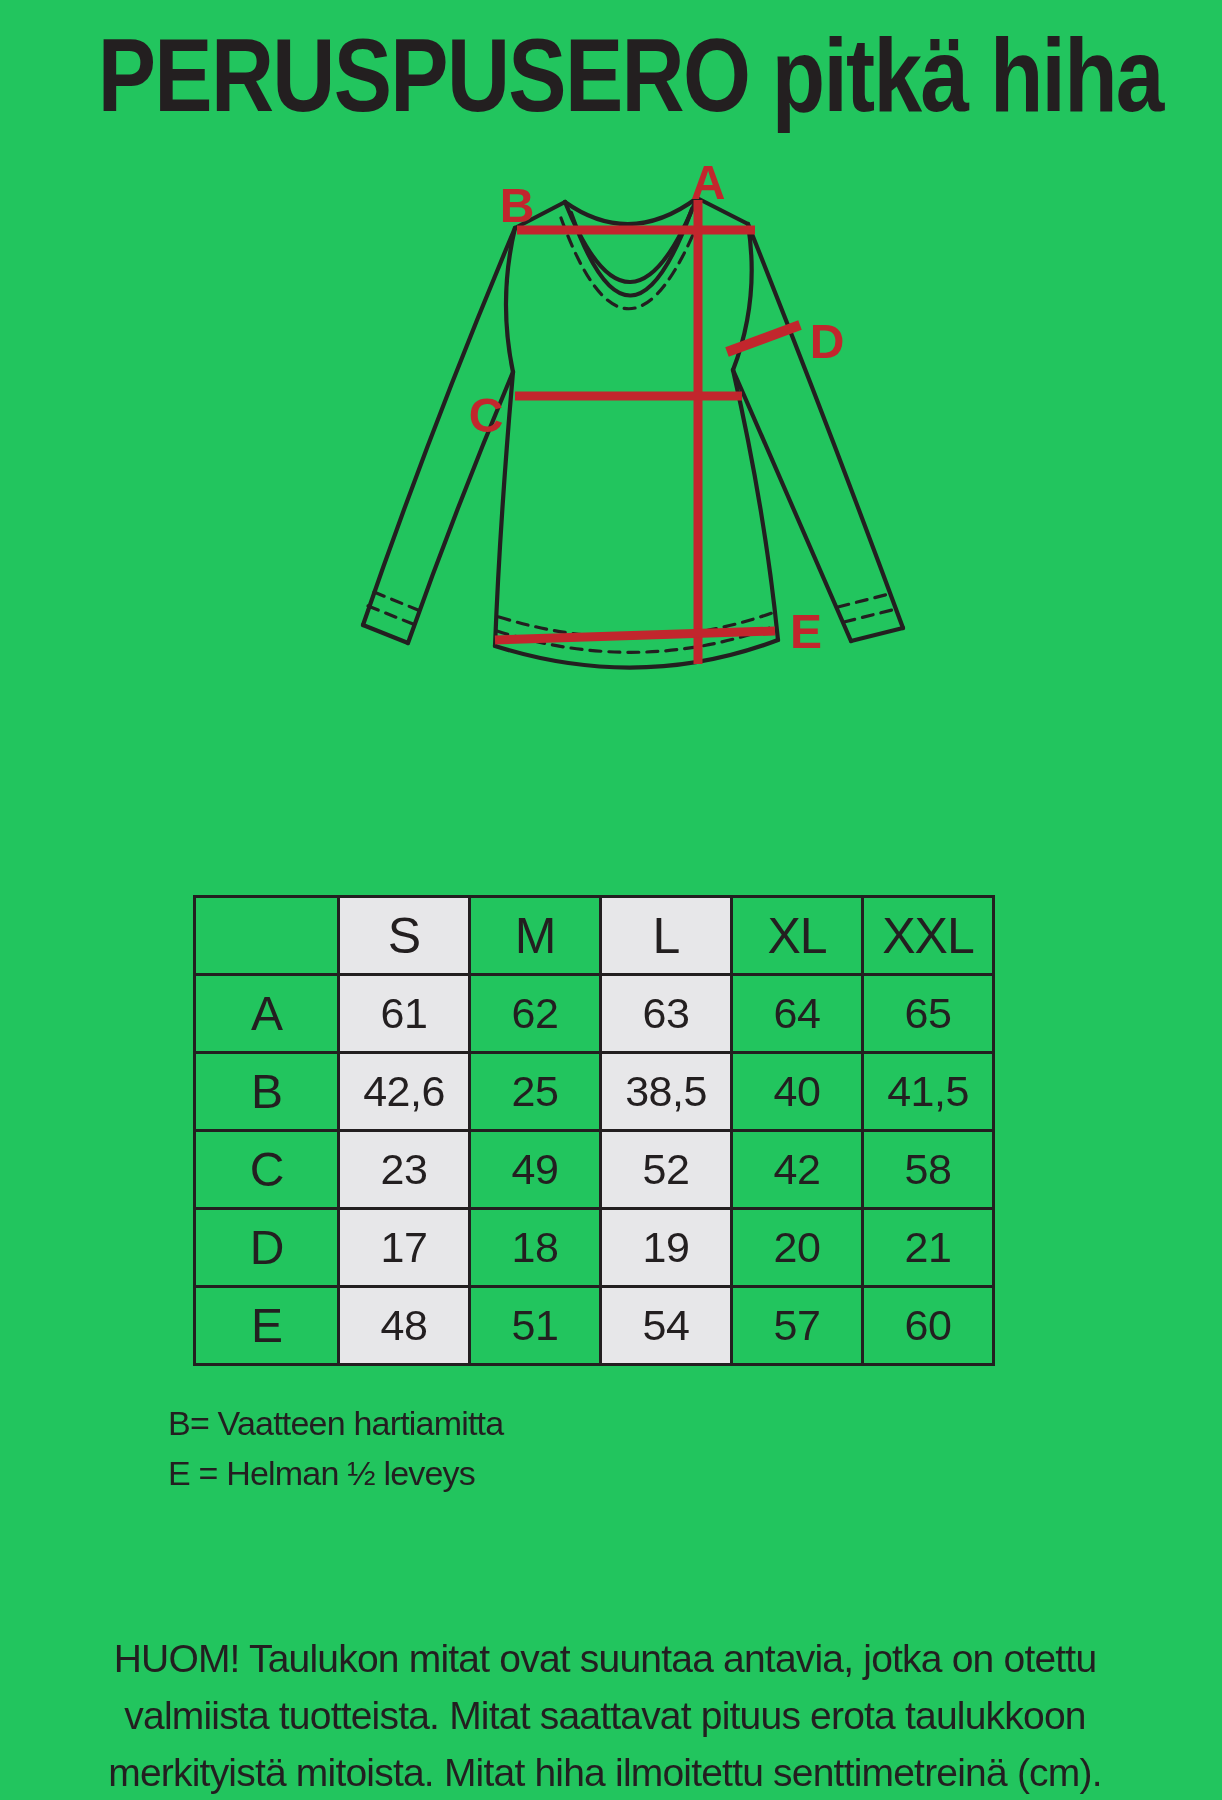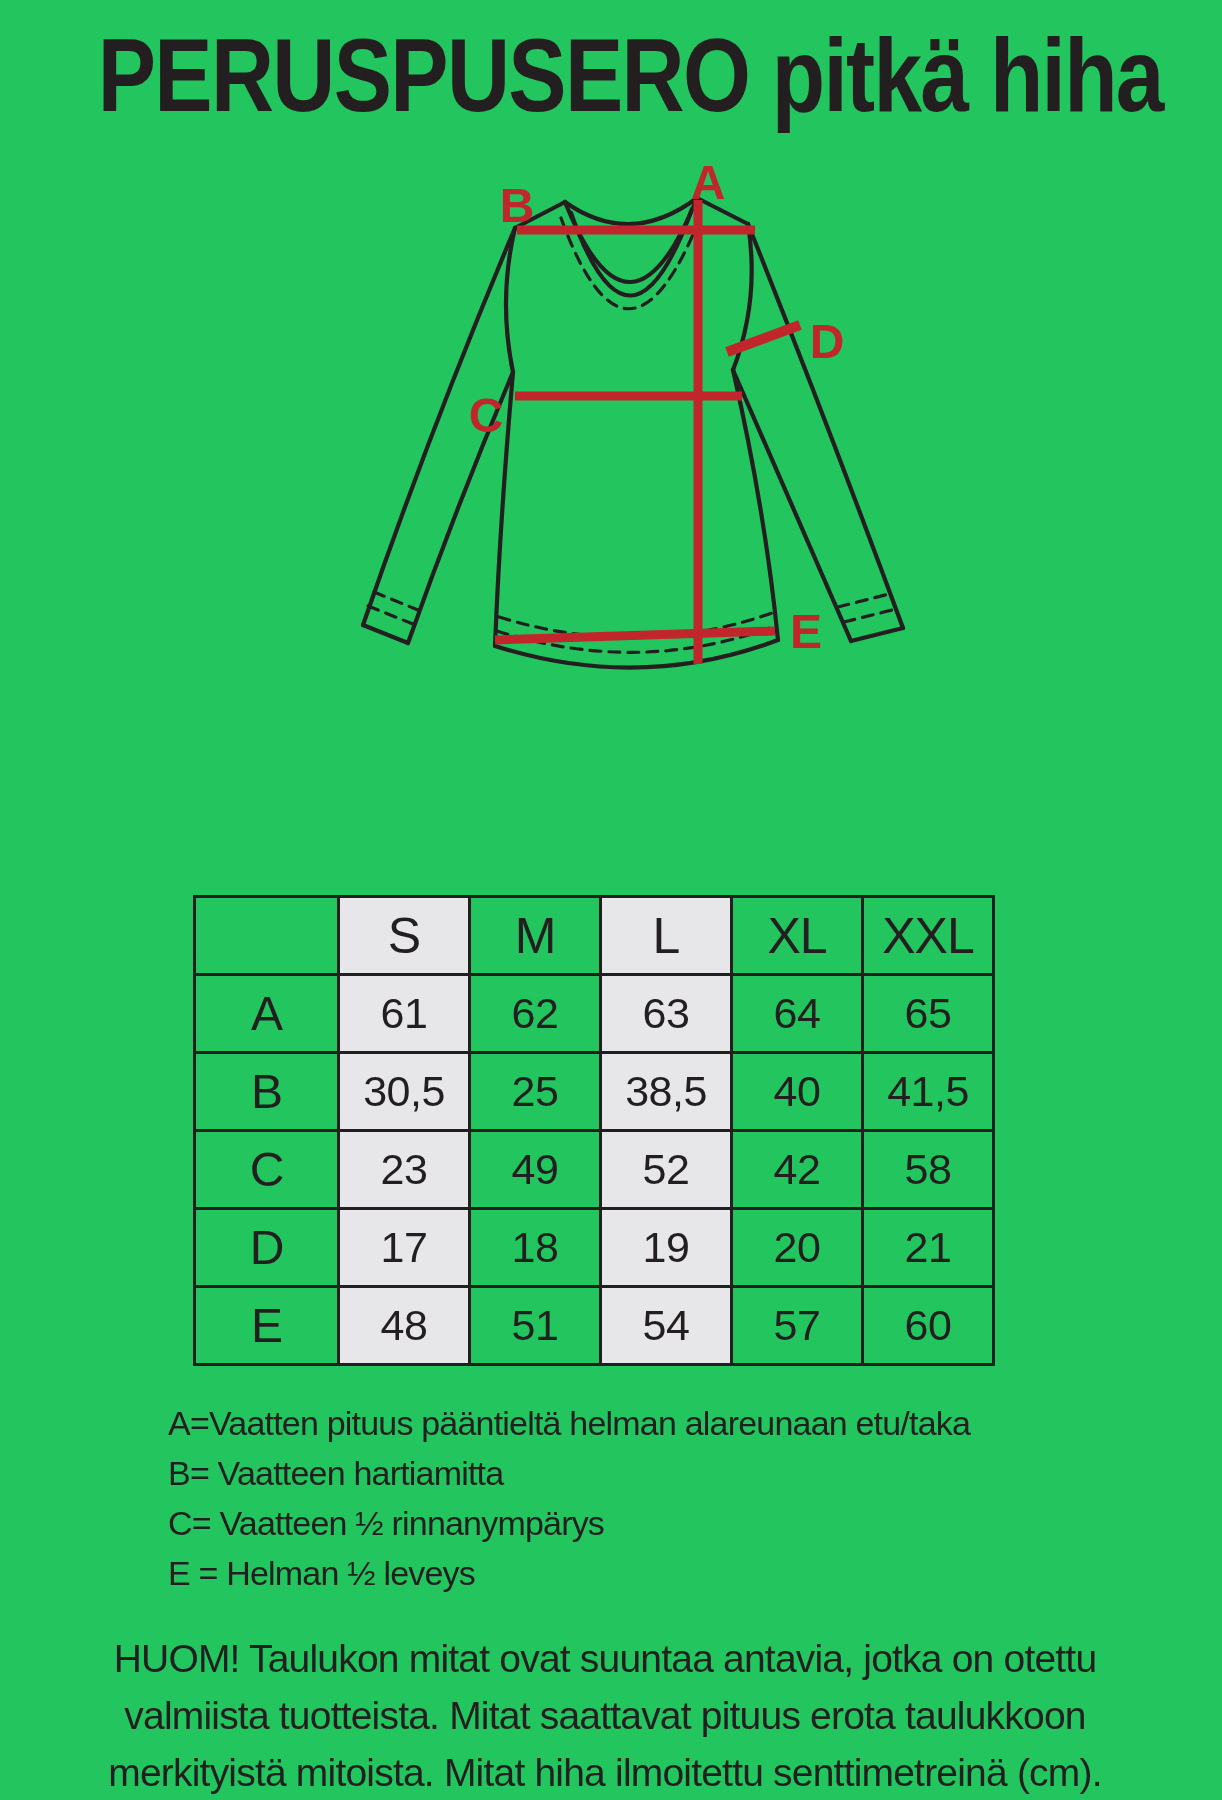--- a/index.html
+++ b/index.html
@@ -143,21 +143,21 @@
       <tr>
         <td class="rowlabel">A</td>
         <td class="shade">61</td>
         <td>62</td>
         <td class="shade">63</td>
         <td>64</td>
         <td>65</td>
       </tr>
       <tr>
         <td class="rowlabel">B</td>
-        <td class="shade">30,5</td>
+        <td class="shade">42,6</td>
         <td>25</td>
         <td class="shade">38,5</td>
         <td>40</td>
         <td>41,5</td>
       </tr>
       <tr>
         <td class="rowlabel">C</td>
         <td class="shade">23</td>
         <td>49</td>
         <td class="shade">52</td>
@@ -177,23 +177,21 @@
         <td class="shade">48</td>
         <td>51</td>
         <td class="shade">54</td>
         <td>57</td>
         <td>60</td>
       </tr>
     </tbody>
   </table>
 
   <div class="legend">
-    <div class="legend-item">A=Vaatten pituus pääntieltä helman alareunaan etu/taka</div>
     <div class="legend-item">B= Vaatteen hartiamitta</div>
-    <div class="legend-item">C= Vaatteen ½ rinnanympärys</div>
     <div class="legend-item">E = Helman ½ leveys</div>
   </div>
 
   <div class="note">
     <div class="note-line">HUOM! Taulukon mitat ovat suuntaa antavia, jotka on otettu</div>
     <div class="note-line">valmiista tuotteista. Mitat saattavat pituus erota taulukkoon</div>
     <div class="note-line">merkityistä mitoista. Mitat hiha ilmoitettu senttimetreinä (cm).</div>
   </div>
 
 </div>

